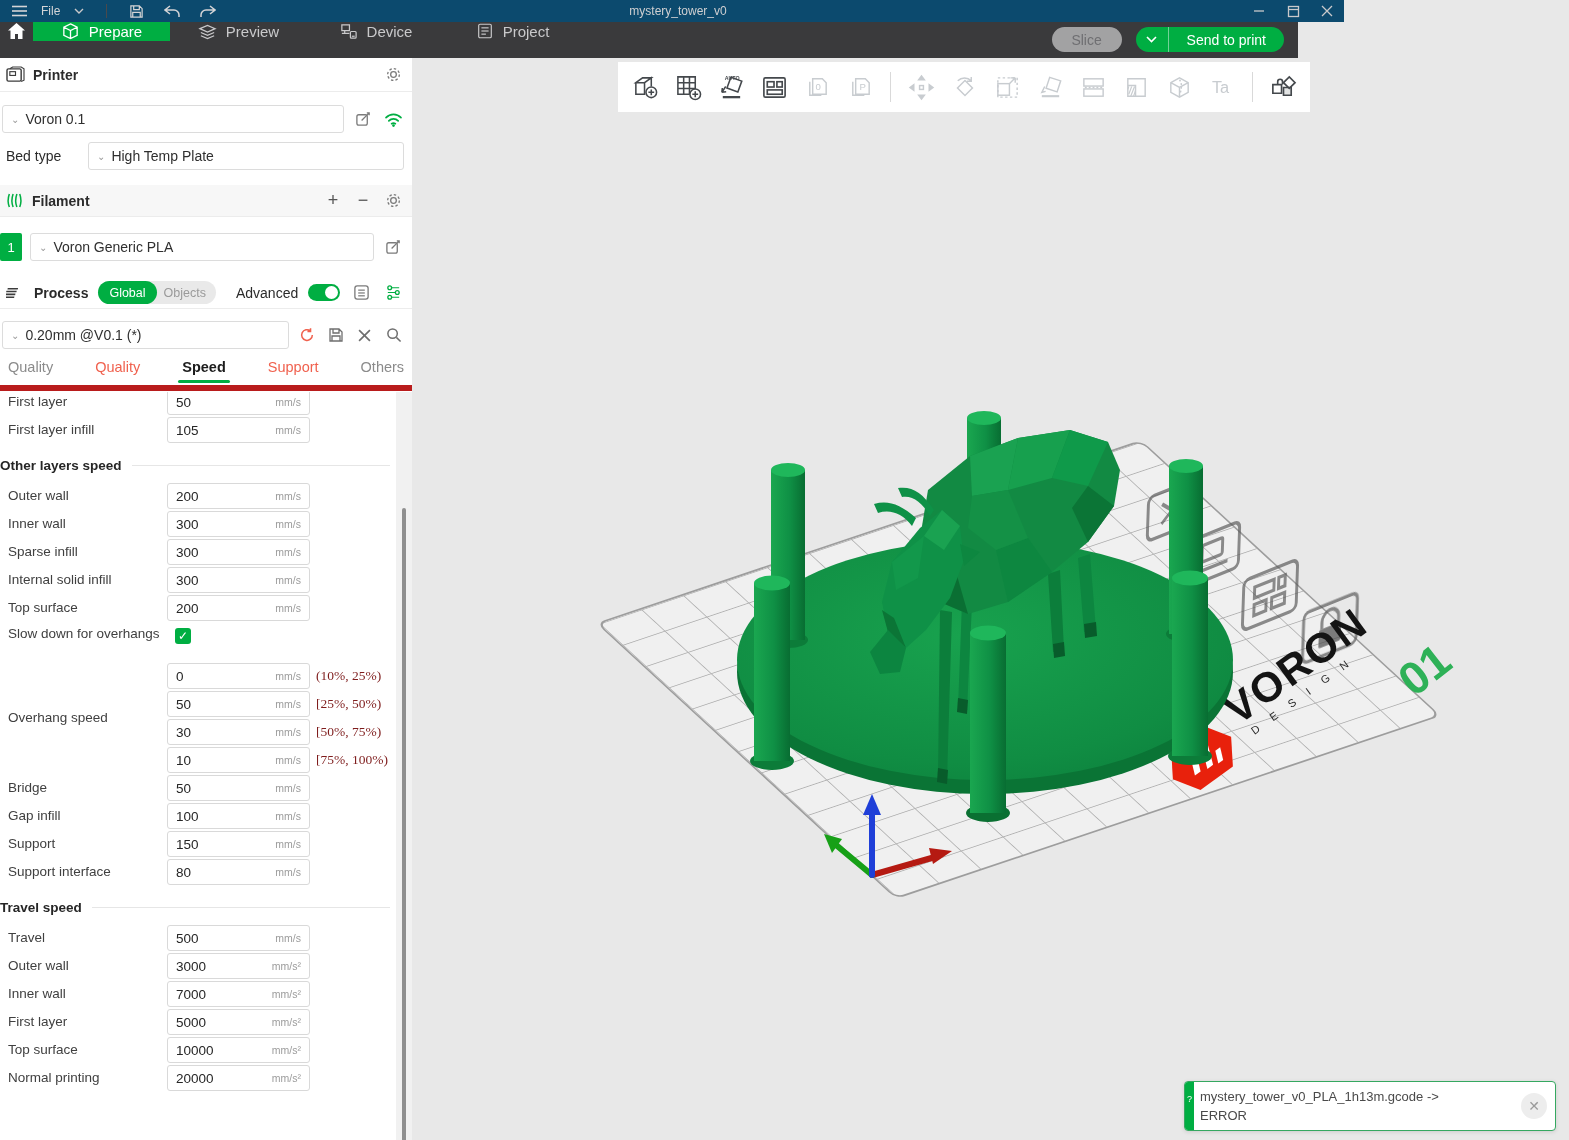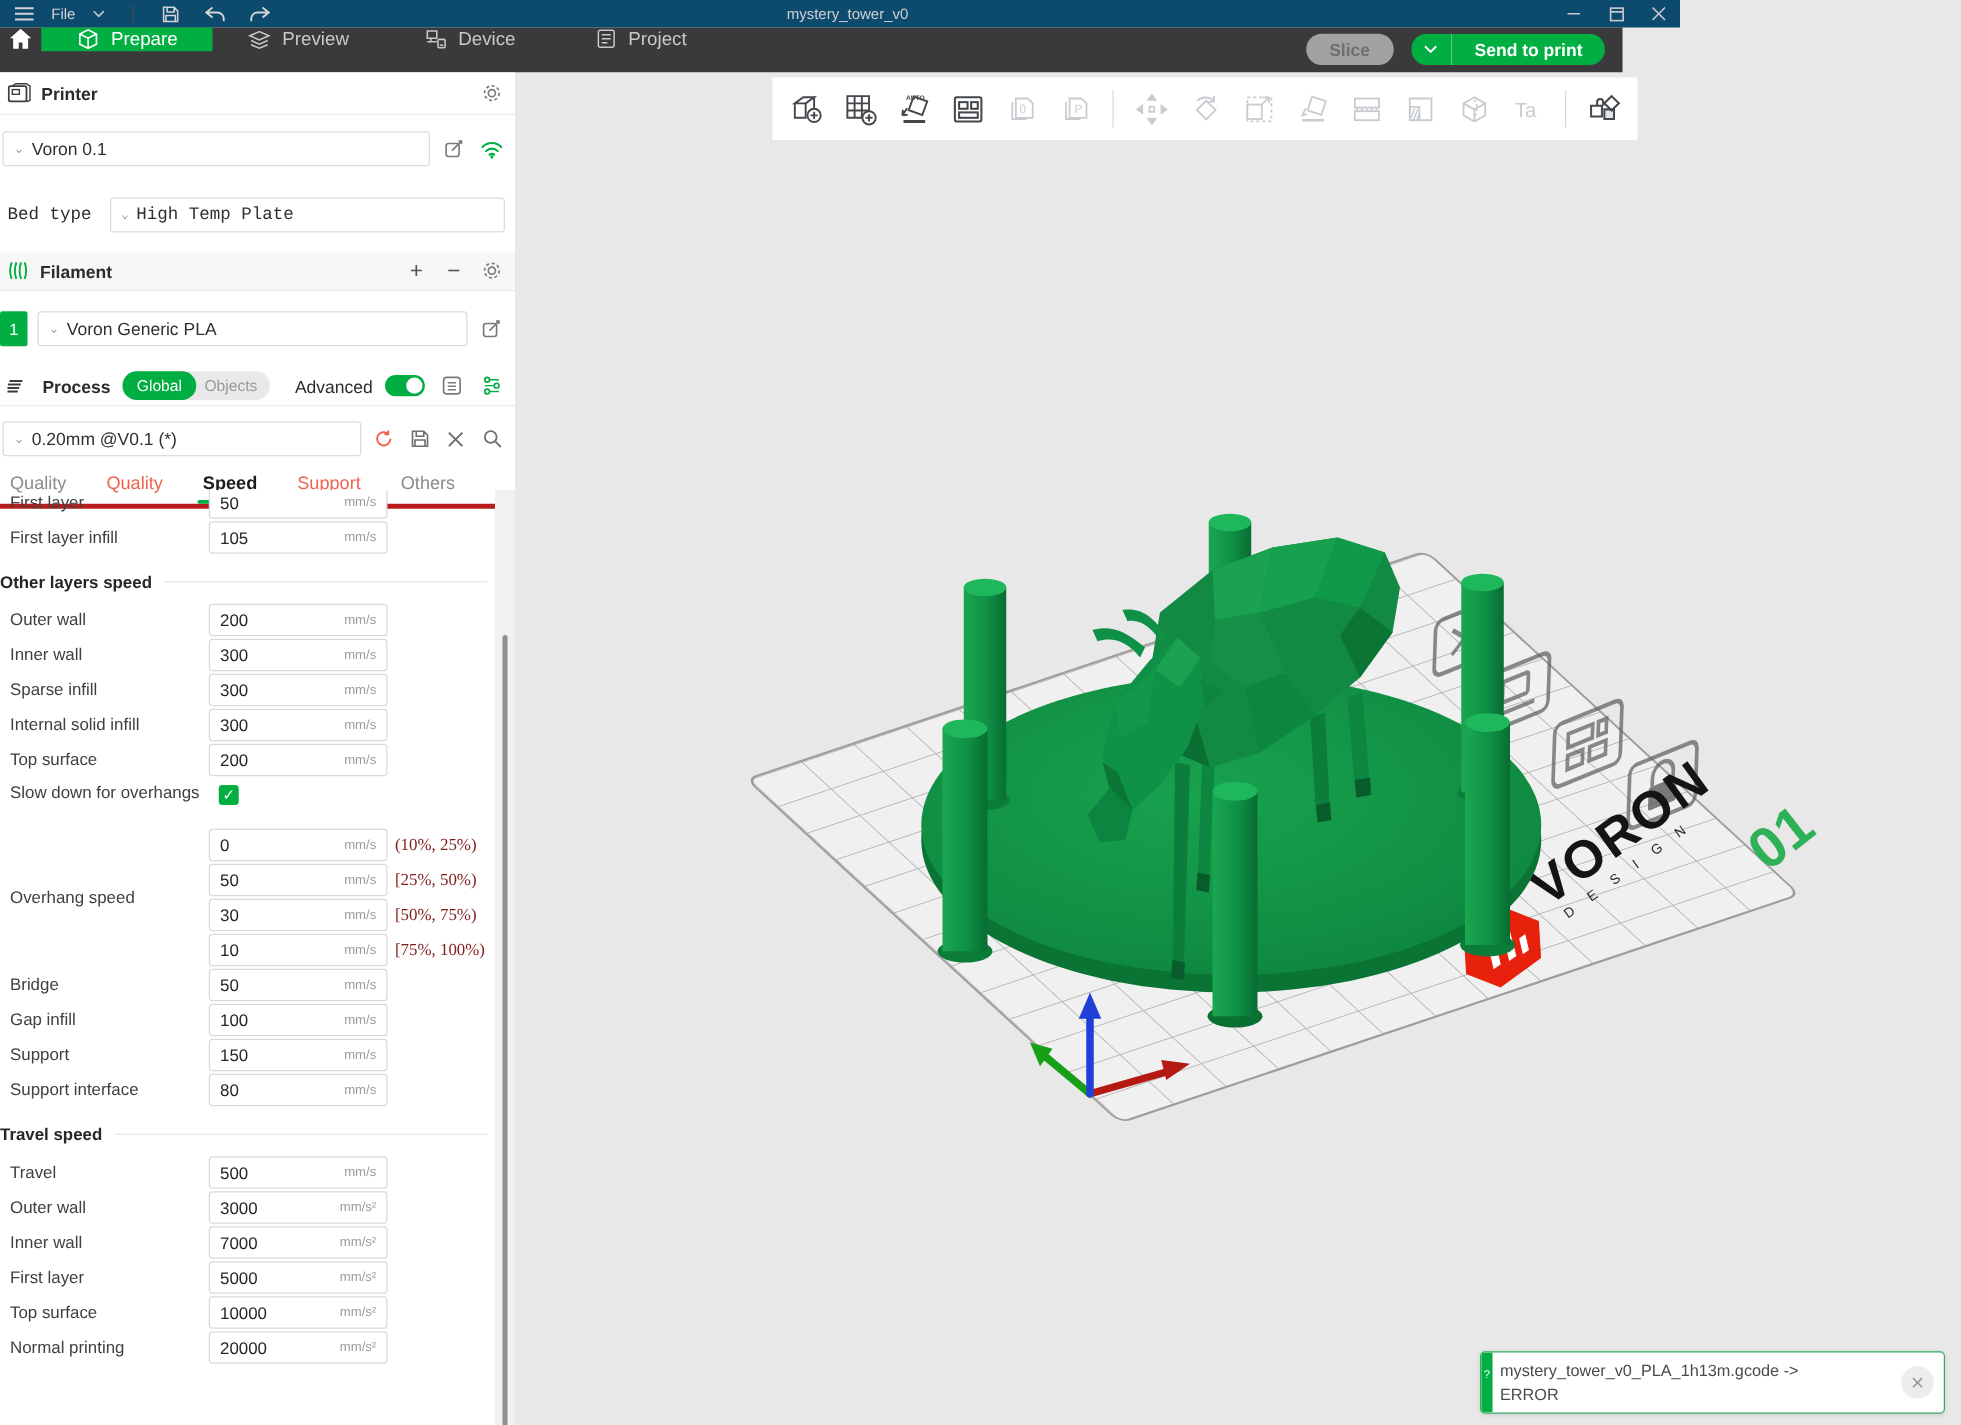--- a/index.html
+++ b/index.html
@@ -13,21 +13,21 @@
   .tb-btn { display:flex; align-items:center; justify-content:center; height:22px; padding:0 6px; cursor:pointer; }
   .tb-divider { width:1px; height:14px; background:#4a4a4c; margin:0 8px; }
   .win-controls { position:absolute; right:0; top:0; display:flex; height:22px; }
   .win-controls .tb-btn { width:34px; color:#c9c9cb; }
 
   
   .navbar { position:absolute; left:0; top:22px; width:1298px; height:36px; background:#3a3a3c; display:flex; align-items:flex-start; }
   .home-btn { width:33px; display:flex; align-items:center; justify-content:center; }
   .nav-tab { display:flex; align-items:center; justify-content:center; gap:9px; width:137px; color:#c9c9cb; font-size:15px; cursor:pointer; }
   .nav-tab.active { background:#00AE42; color:#fff; }
-  .nav-right { position:absolute; right:14px; top:5px; display:flex; align-items:center; gap:14px;font-weight:bold; }
+  .nav-right { position:absolute; right:14px; top:5px; display:flex; align-items:center; gap:14px; }
   .slice-btn { width:70px; height:25px; border-radius:13px; background:#a2a2a3; color:#6f6f72; font-size:14px; display:flex; align-items:center; justify-content:center; }
   .send-group { display:flex; height:25px; border-radius:13px; overflow:hidden; }
   .send-caret { width:33px; background:#00AE42; display:flex; align-items:center; justify-content:center; border-right:1px solid rgba(255,255,255,.45); cursor:pointer; }
   .send-main { background:#00AE42; color:#fff; font-size:14px; display:flex; align-items:center; padding:0 18px; cursor:pointer; }
 
   
   .panel { position:absolute; left:0; top:58px; width:412px; bottom:0; background:#fff; }
   .sec-head { display:flex; align-items:center; height:32px; padding:0 8px 0 6px; background:#f7f7f7; border-bottom:1px solid #ececec; gap:8px; }
   .sec-head.plain { background:#fff; }
   .sec-title { font-size:14px; font-weight:bold; color:#2b2b2b; }
@@ -37,21 +37,21 @@
   .select .chev { color:#9a9a9a; font-size:10px; }
   .prow { display:flex; align-items:center; padding:0 8px 0 2px; gap:8px; }
   .badge1 { width:22px; height:28px; background:#00AE42; color:#fff; font-size:13px; display:flex; align-items:center; justify-content:center; border-radius:2px; }
   .pill-toggle { display:flex; align-items:center; background:#e9e9e9; border-radius:12px; height:23px; padding-right:10px; }
   .pill-on { background:#00AE42; color:#fff; border-radius:12px; height:23px; display:flex; align-items:center; padding:0 11px; font-size:12.5px; }
   .pill-off { color:#9a9a9a; font-size:12.5px; padding-left:7px; }
   .adv-label { font-size:14px; color:#2b2b2b; }
   .switch { width:32px; height:17px; background:#00AE42; border-radius:9px; position:relative; cursor:pointer; }
   .switch::after { content:''; position:absolute; right:2px; top:2px; width:13px; height:13px; border-radius:50%; background:#fff; }
 
-  .ptabs { display:flex; align-items:flex-end; height:34px; border-bottom:4px solid #b91c1c; padding:0 8px; gap:32px; }
+  .ptabs { display:flex; align-items:center; height:34px; border-bottom:6px solid #b91c1c; padding:0 8px; gap:42px; }
   .ptab { font-size:14.5px; color:#8b8b8b; padding-bottom:8px; position:relative; cursor:pointer; }
   .ptab.mod { color:#F0614E; }
   .ptab.active { color:#1c1c1c; font-weight:bold; }
   .ptab.active::after { content:''; position:absolute; left:-4px; right:-4px; bottom:0; height:3px; background:#00AE42; border-radius:2px; }
 
   .panel-scroll { position:absolute; left:0; top:334px; width:396px; bottom:0; overflow:hidden; }
   .settings { margin-top:-4px; }
   .s-row { display:flex; align-items:center; height:28px; }
   .s-label { width:167px; padding-left:8px; font-size:13.5px; color:#404040; line-height:1.2; }
   .inp { width:143px; height:26px; border:1px solid #d9d9d9; border-radius:3px; background:#fff; display:flex; align-items:center; justify-content:space-between; padding:0 8px; cursor:text; }
@@ -233,21 +233,21 @@
         </svg>
     </span>
     <span class="icon-btn">
       <svg width="19" height="15" viewBox="0 0 20 16">
           <path d="M2 6 a11 11 0 0 1 16 0 M5 9.5 a7 7 0 0 1 10 0 M8 12.5 a3.5 3.5 0 0 1 4 0" fill="none" stroke="#00AE42" stroke-width="1.8" stroke-linecap="round"></path>
           <circle cx="10" cy="14.5" r="1.4" fill="#00AE42"></circle>
         </svg>
     </span>
   </div>
 
-  <div class="prow" style="margin-top:24px; height:30px;font-family:Liberation Mono, monospace;">
+  <div class="prow" style="margin-top:8px; height:30px;">
     <span style="font-size:14px; color:#2b2b2b; width:78px; padding-left:4px;">Bed type</span>
     <div class="select" style="flex:1;">
       <span class="chev">⌄</span>
       <span>High Temp Plate</span>
     </div>
   </div>
 
   <div class="sec-head" style="margin-top:14px;">
     <svg width="18" height="17" viewBox="0 0 18 18">
         <path d="M3 2 a12 16 0 0 0 0 14 M7 2 a12 16 0 0 0 0 14 M11 2 a12 16 0 0 0 0 14" fill="none" stroke="#00AE42" stroke-width="1.6"></path>

